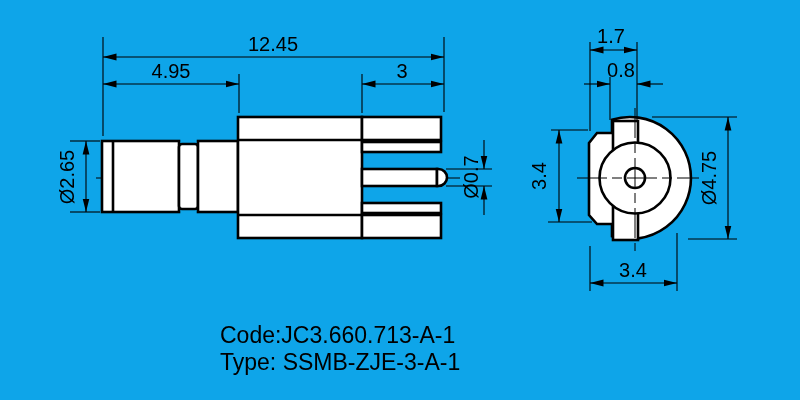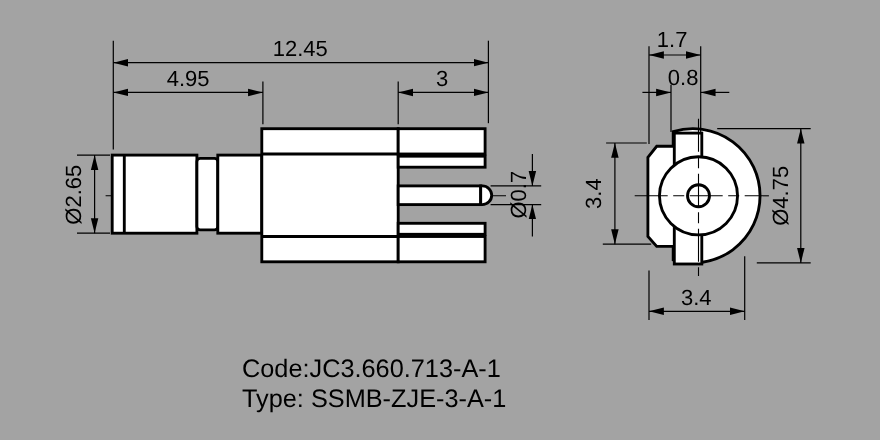--- a/index.html
+++ b/index.html
@@ -1,16 +1,16 @@
 <!DOCTYPE html>
 <html><head>
 <meta charset="utf-8">
 <style>
   html,body{margin:0;padding:0;background:#ffffff;}
-  .stage{position:relative;width:800px;height:400px;background:#a3a3a3;overflow:hidden;
+  .stage{position:relative;width:800px;height:400px;background:#0ea5e9;overflow:hidden;
          font-family:"Liberation Sans", sans-serif;}
   svg{display:block}
   svg text{font-family:"Liberation Sans", sans-serif;fill:#000;}
   .dimtxt{font-size:20px;}
   .captxt{font-size:23px;}
   .bold{stroke:#000;stroke-width:2.6;fill:#fff;}
   .boldln{stroke:#000;stroke-width:2.6;fill:none;}
   .thin{stroke:#000;stroke-width:1.1;fill:none;}
   .cline{stroke:#000;stroke-width:1;fill:none;stroke-dasharray:30 5 10 5;}
 </style>

